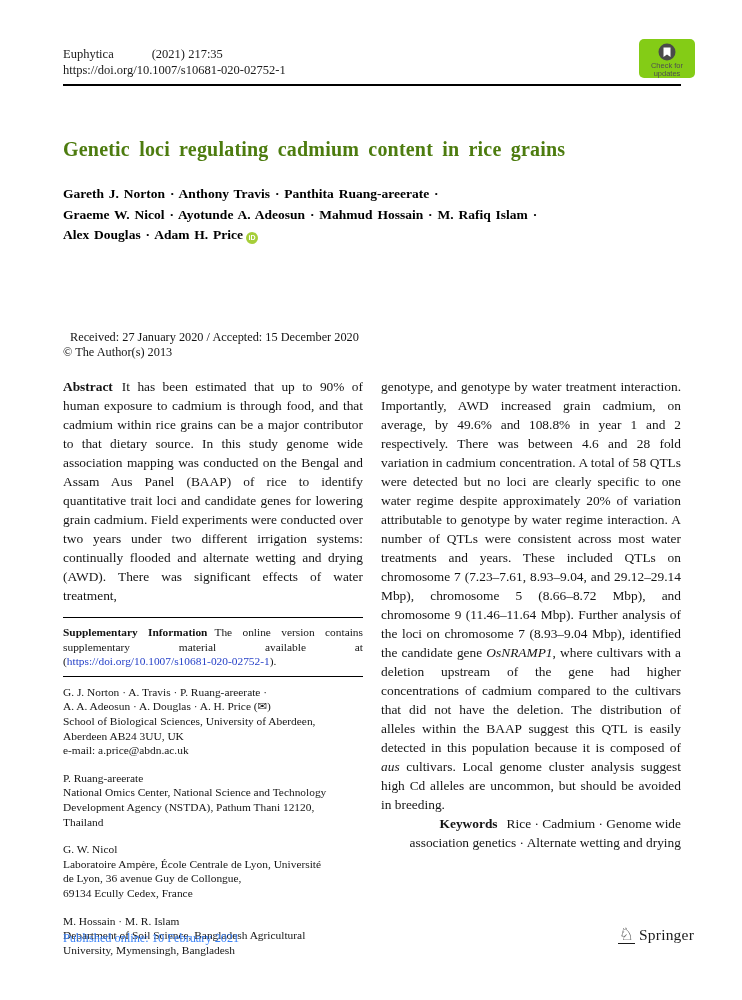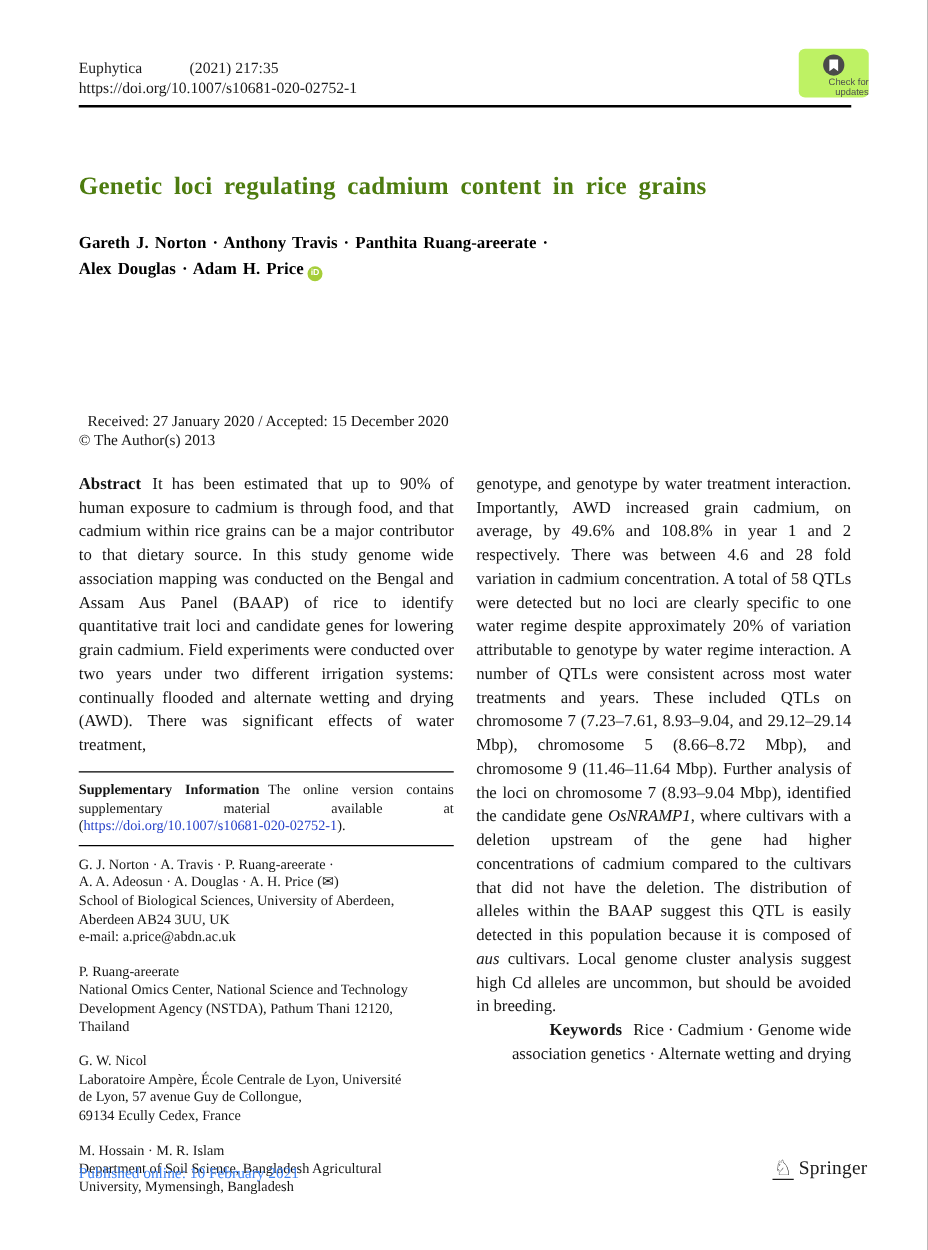--- a/index.html
+++ b/index.html
@@ -19,22 +19,22 @@
     font-size: 12.5px; line-height: 16px; color:#1a1a1a;
   }
   .header-journal { margin-right: 38px; }
   .header-rule {
     position: absolute; left: 63px; top: 84px;
     width: 618px; height: 2px; background: #000;
   }
   .badge {
     position: absolute; left: 639px; top: 39px;
     width: 56px; height: 39px;
-    background: #bef264; border-radius: 5px;
-    text-align: right; cursor: pointer;
+    background: #84cc16; border-radius: 5px;
+    text-align: center; cursor: pointer;
   }
   .badge svg { display:block; margin: 3px auto 0 auto; }
   .badge-text { font-family: "Liberation Sans", sans-serif; font-size: 7.5px; line-height: 8px; color: #4f4f4f; }
   
   .title {
     position: absolute; left: 63px; top: 138px; width: 600px;
     font-size: 20px; font-weight: bold; word-spacing: 4px; letter-spacing: 0.2px;
     color:#4d7c0f;
   }
   .authors {
@@ -102,20 +102,21 @@
     <div class="badge-text">Check for</div>
     <div class="badge-text">updates</div>
   </div>
 
   <div class="header-rule"></div>
 
   <h1 class="title" style="margin:0;">Genetic loci regulating cadmium content in rice grains</h1>
 
   <div class="authors">
     <div>Gareth J. Norton · Anthony Travis · Panthita Ruang-areerate ·</div>
+    <div>Graeme W. Nicol · Ayotunde A. Adeosun · Mahmud Hossain · M. Rafiq Islam ·</div>
     <div><span>Alex Douglas · Adam H. Price</span><span class="orcid">iD</span></div>
   </div>
 
   <div class="received">
     <div class="rec-line">Received: 27 January 2020 / Accepted: 15 December 2020</div>
     <div>© The Author(s) 2013</div>
   </div>
 
   <div class="col col-left">
     <p class="justify" style="margin:0;"><span class="runin-label">Abstract</span><span>It has been estimated that up to 90% of human exposure to cadmium is through food, and that cadmium within rice grains can be a major contributor to that dietary source. In this study genome wide association mapping was conducted on the Bengal and Assam Aus Panel (BAAP) of rice to identify quantitative trait loci and candidate genes for lowering grain cadmium. Field experiments were conducted over two years under two different irrigation systems: continually flooded and alternate wetting and drying (AWD). There was significant effects of water treatment,</span></p>
@@ -130,21 +131,21 @@
 A. A. Adeosun · A. Douglas · A. H. Price (✉)
 School of Biological Sciences, University of Aberdeen,
 Aberdeen AB24 3UU, UK
 e-mail: a.price@abdn.ac.uk</div>
     <div class="fn affil">P. Ruang-areerate
 National Omics Center, National Science and Technology
 Development Agency (NSTDA), Pathum Thani 12120,
 Thailand</div>
     <div class="fn affil">G. W. Nicol
 Laboratoire Ampère, École Centrale de Lyon, Université
-de Lyon, 57 avenue Guy de Collongue,
+de Lyon, 36 avenue Guy de Collongue,
 69134 Ecully Cedex, France</div>
     <div class="fn affil">M. Hossain · M. R. Islam
 Department of Soil Science, Bangladesh Agricultural
 University, Mymensingh, Bangladesh</div>
   </div>
 
   <div class="col col-right">
     <p class="justify" style="margin:0;"><span>genotype, and genotype by water treatment interaction. Importantly, AWD increased grain cadmium, on average, by 49.6% and 108.8% in year 1 and 2 respectively. There was between 4.6 and 28 fold variation in cadmium concentration. A total of 58 QTLs were detected but no loci are clearly specific to one water regime despite approximately 20% of variation attributable to genotype by water regime interaction. A number of QTLs were consistent across most water treatments and years. These included QTLs on chromosome 7 (7.23–7.61, 8.93–9.04, and 29.12–29.14 Mbp), chromosome 5 (8.66–8.72 Mbp), and chromosome 9 (11.46–11.64 Mbp). Further analysis of the loci on chromosome 7 (8.93–9.04 Mbp), identified the candidate gene </span><span style="font-style: italic;">OsNRAMP1</span><span>, where cultivars with a deletion upstream of the gene had higher concentrations of cadmium compared to the cultivars that did not have the deletion. The distribution of alleles within the BAAP suggest this QTL is easily detected in this population because it is composed of </span><span style="font-style: italic;">aus</span><span> cultivars. Local genome cluster analysis suggest high Cd alleles are uncommon, but should be avoided in breeding.</span></p>
     <p class="keywords" style="margin:0;"><span class="runin-label">Keywords</span><span>Rice · Cadmium · Genome wide association genetics · Alternate wetting and drying</span></p>
   </div>

